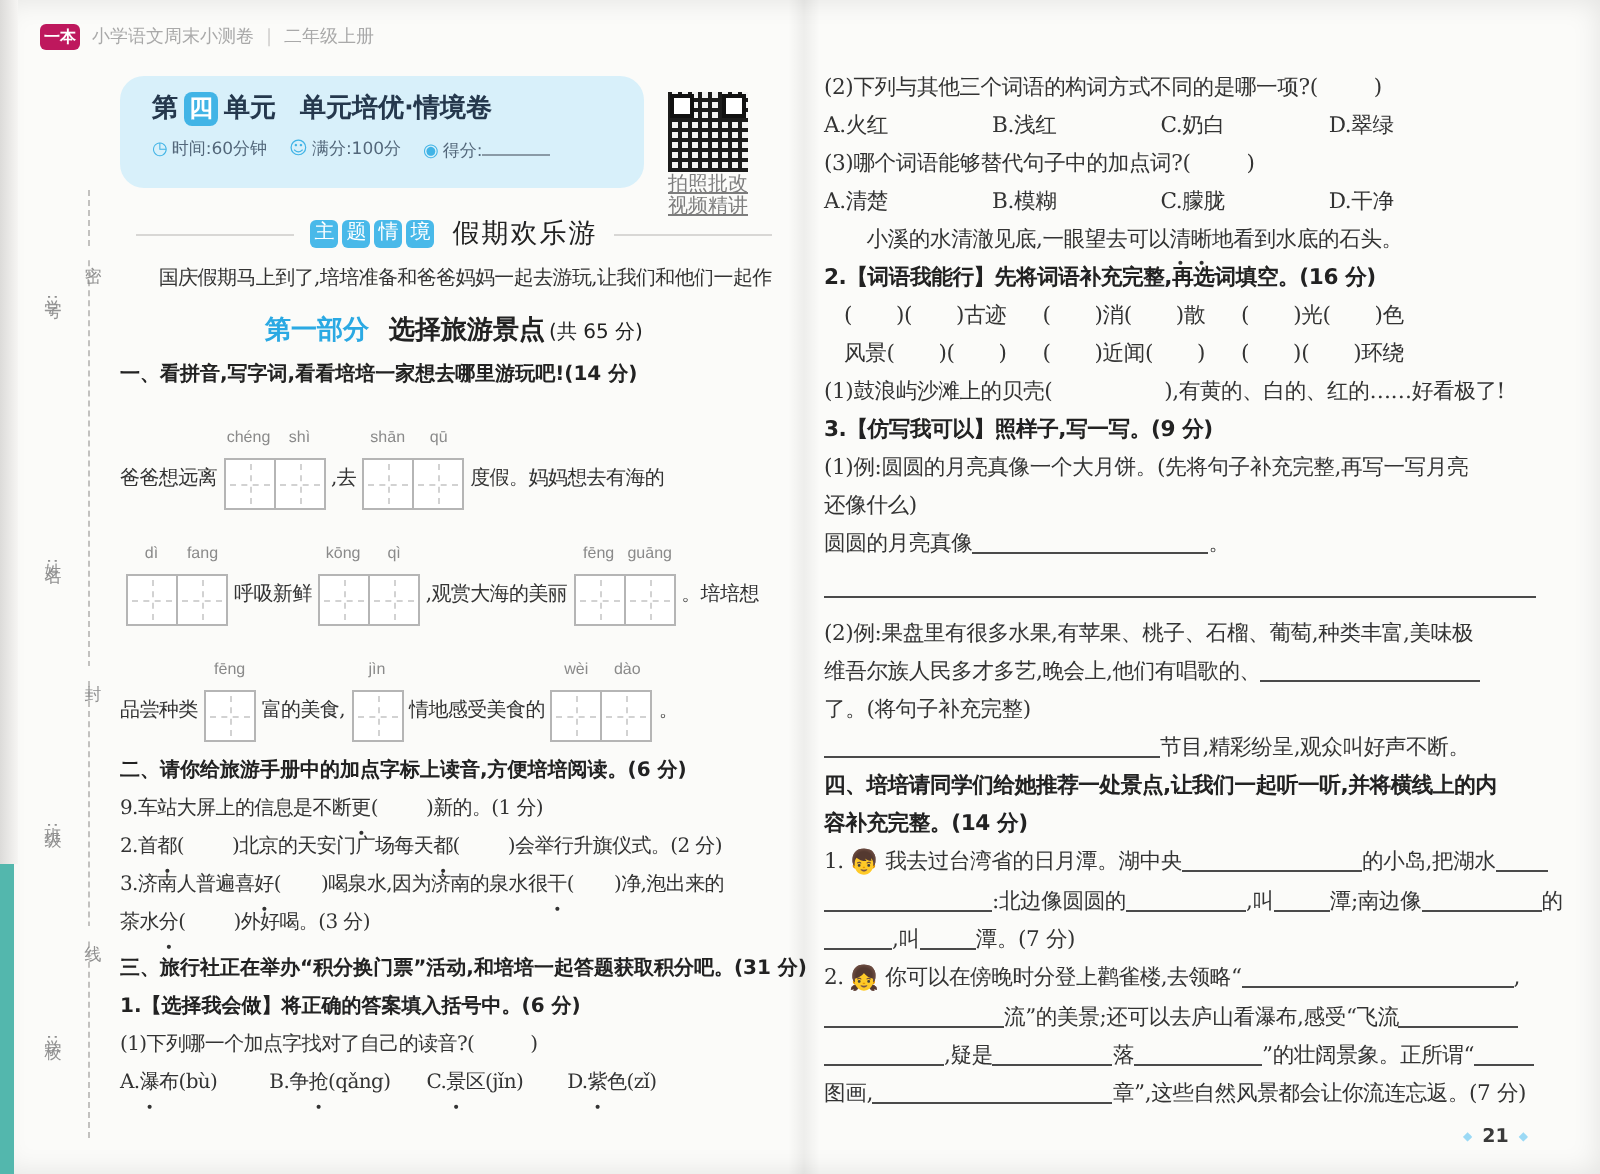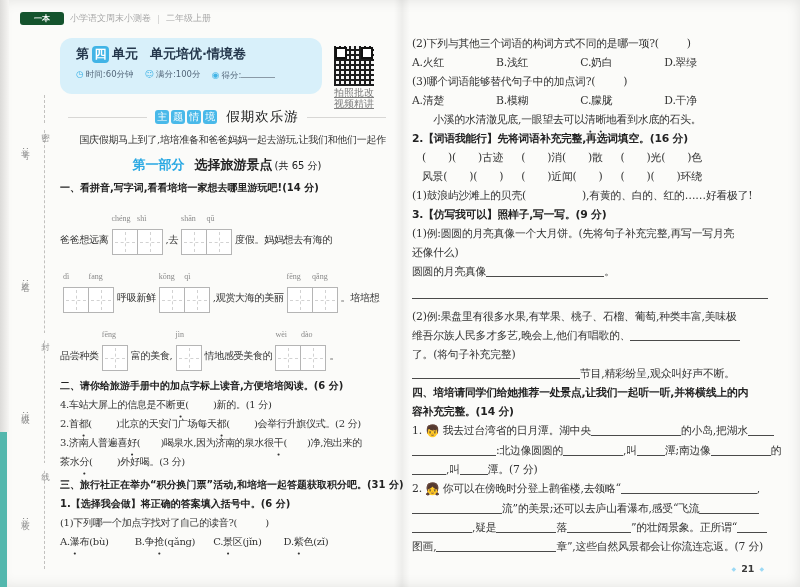--- a/index.html
+++ b/index.html
@@ -7,21 +7,21 @@
           font-family:"DejaVu Sans",sans-serif;color:#333;
           box-shadow:inset 0 0 14px rgba(0,0,0,.10);}
   .spine{position:absolute;left:394px;top:0;width:16px;height:100%;
          background:linear-gradient(90deg,rgba(0,0,0,0),rgba(0,0,0,.055),rgba(0,0,0,0));}
   .teal-strip{position:absolute;left:0;top:432px;width:7px;bottom:0;background:#53b7ad;}
   .edge-left{position:absolute;left:0;top:0;width:9px;height:432px;
              background:linear-gradient(90deg,#dcdbd9,#f6f5f3);}
 
   
   .topbar{position:absolute;left:20px;top:12px;font-size:9px;color:#a9a9a9;display:flex;align-items:center;gap:6px;}
-  .brand-tag{background:#14532d;color:#fff;font-size:8px;font-weight:bold;border-radius:3px;padding:1px 14px;}
+  .brand-tag{background:#be185d;color:#fff;font-size:8px;font-weight:bold;border-radius:3px;padding:1px 2px;}
   .tb-div{color:#cfcecd;}
 
   
   .seal{position:absolute;left:0;top:95px;width:56px;height:480px;font-size:8.5px;color:#909090;}
   .seal-line{position:absolute;left:44px;top:0;bottom:6px;border-left:1px dashed #c2c1bf;}
   .seal-char{position:absolute;left:40px;background:#fbfbf9;padding:3px 0;writing-mode:vertical-rl;}
   .seal-label{position:absolute;left:20px;writing-mode:vertical-rl;letter-spacing:2px;}
 
   
   .page{position:absolute;}
@@ -72,21 +72,21 @@
   .sg-blank{display:inline-block;border-bottom:1px solid #4a4a4a;height:12px;vertical-align:-2px;}
   .sg-gap{display:inline-block;}
   .sg-paren .pgap{display:inline-block;}
   .sg-avatar{display:inline-block;font-size:12px;margin:0 3px;vertical-align:-1px;}
 
   
   .tline.boxline{display:flex;align-items:flex-end;margin-top:3px;height:55px;}
   .tline.boxline .sg-t{padding-bottom:6px;}
   .sg-boxes{display:inline-flex;flex-direction:column;align-items:center;margin:0 3px;}
   .py-row{display:flex;width:100%;margin-bottom:1px;}
-  .py{flex:1;text-align:left;font-family:Liberation Serif, serif;font-size:8px;color:#8a8a8a;letter-spacing:0;}
+  .py{flex:1;text-align:center;font-family:Liberation Sans, sans-serif;font-size:8px;color:#8a8a8a;letter-spacing:0;}
   .bx-row{display:flex;}
   .wbox{width:26px;height:26px;border:1px solid #b5b5b5;position:relative;background:#fff;box-sizing:border-box;}
   .wbox + .wbox{margin-left:-1px;}
   .wbox::before{content:"";position:absolute;left:2px;right:2px;top:50%;border-top:1px dashed #d2d2d2;}
   .wbox::after{content:"";position:absolute;top:2px;bottom:2px;left:50%;border-left:1px dashed #d2d2d2;}
 
   
   .pagenum{position:absolute;right:28px;bottom:-18px;font-size:9.5px;font-weight:bold;color:#3a3a3a;display:flex;align-items:center;gap:5px;}
   .pn-d{color:#9bd9f5;font-size:6px;} .mt4{margin-top:4px;} .mt6{margin-top:6px;}
 </style>
@@ -205,21 +205,21 @@
             </span>
             <span class="bx-row">
               <span class="wbox"></span>
               <span class="wbox"></span>
             </span>
           </span>
           <span class="sg-t">,观赏大海的美丽</span>
           <span class="sg-boxes">
             <span class="py-row">
               <span class="py">fēng</span>
-              <span class="py">qǎng</span>
+              <span class="py">guāng</span>
             </span>
             <span class="bx-row">
               <span class="wbox"></span>
               <span class="wbox"></span>
             </span>
           </span>
           <span class="sg-t">。培培想</span>
         </div>
         <div class="tline boxline">
           <span class="sg-t">品尝种类</span>
@@ -250,21 +250,21 @@
               <span class="wbox"></span>
               <span class="wbox"></span>
             </span>
           </span>
           <span class="sg-t">。</span>
         </div>
       </div>
 
     <div class="sec-title mt6">二、请你给旅游手册中的加点字标上读音,方便培培阅读。(6 分)</div>
     <div>
-        <div class="tline"><span class="sg-t">4.车站大屏上的信息是不断</span><span class="sg-dot">更</span><span class="sg-paren"><span>(</span><span class="pgap" style="width: 24px;"></span><span>)</span></span><span class="sg-t">新的。(1 分)</span></div>
+        <div class="tline"><span class="sg-t">9.车站大屏上的信息是不断</span><span class="sg-dot">更</span><span class="sg-paren"><span>(</span><span class="pgap" style="width: 24px;"></span><span>)</span></span><span class="sg-t">新的。(1 分)</span></div>
         <div class="tline"><span class="sg-t">2.首</span><span class="sg-dot">都</span><span class="sg-paren"><span>(</span><span class="pgap" style="width: 24px;"></span><span>)</span></span><span class="sg-t">北京的天安门广场每天</span><span class="sg-dot">都</span><span class="sg-paren"><span>(</span><span class="pgap" style="width: 24px;"></span><span>)</span></span><span class="sg-t">会举行升旗仪式。(2 分)</span></div>
         <div class="tline"><span class="sg-t">3.济南人普遍喜</span><span class="sg-dot">好</span><span class="sg-paren"><span>(</span><span class="pgap" style="width: 20px;"></span><span>)</span></span><span class="sg-t">喝泉水,因为济南的泉水很</span><span class="sg-dot">干</span><span class="sg-paren"><span>(</span><span class="pgap" style="width: 20px;"></span><span>)</span></span><span class="sg-t">净,泡出来的</span></div>
         <div class="tline"><span class="sg-t">茶水</span><span class="sg-dot">分</span><span class="sg-paren"><span>(</span><span class="pgap" style="width: 24px;"></span><span>)</span></span><span class="sg-t">外好喝。(3 分)</span></div>
       </div>
 
     <div class="sec-title">三、旅行社正在举办“积分换门票”活动,和培培一起答题获取积分吧。(31 分)</div>
     <div class="sub-title">1.【选择我会做】将正确的答案填入括号中。(6 分)</div>
     <div>
         <div class="tline"><span class="sg-t">(1)下列哪一个加点字找对了自己的读音?</span><span class="sg-paren"><span>(</span><span class="pgap" style="width: 28px;"></span><span>)</span></span></div>
         <div class="tline"><span class="sg-t">A.</span><span class="sg-dot">瀑</span><span class="sg-t">布(bù)</span><span class="sg-gap" style="width: 26px;"></span><span class="sg-t">B.争</span><span class="sg-dot">抢</span><span class="sg-t">(qǎng)</span><span class="sg-gap" style="width: 18px;"></span><span class="sg-t">C.</span><span class="sg-dot">景</span><span class="sg-t">区(jǐn)</span><span class="sg-gap" style="width: 22px;"></span><span class="sg-t">D.</span><span class="sg-dot">紫</span><span class="sg-t">色(zǐ)</span></div>

